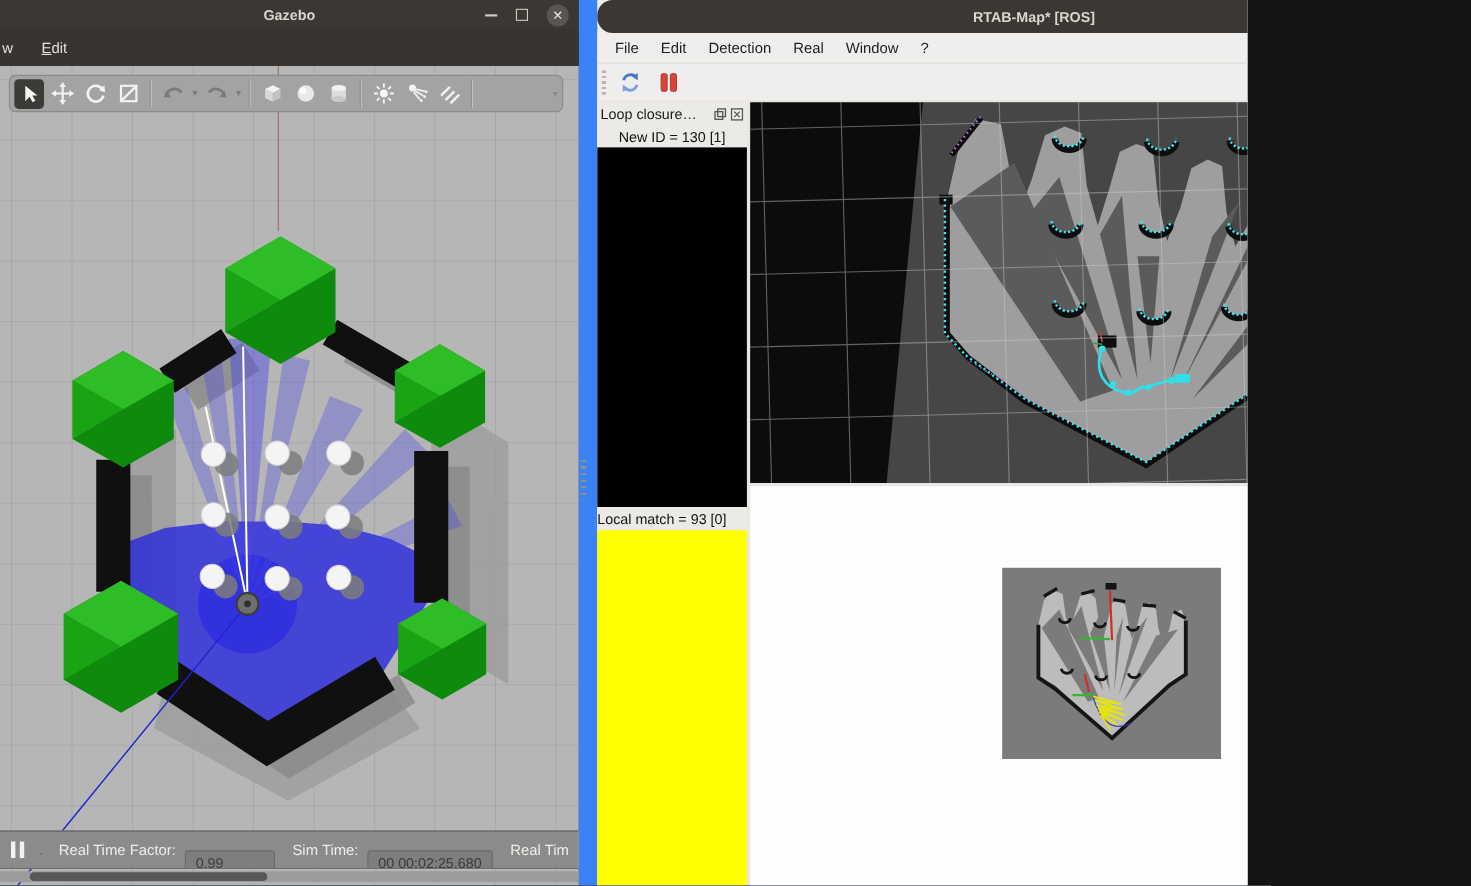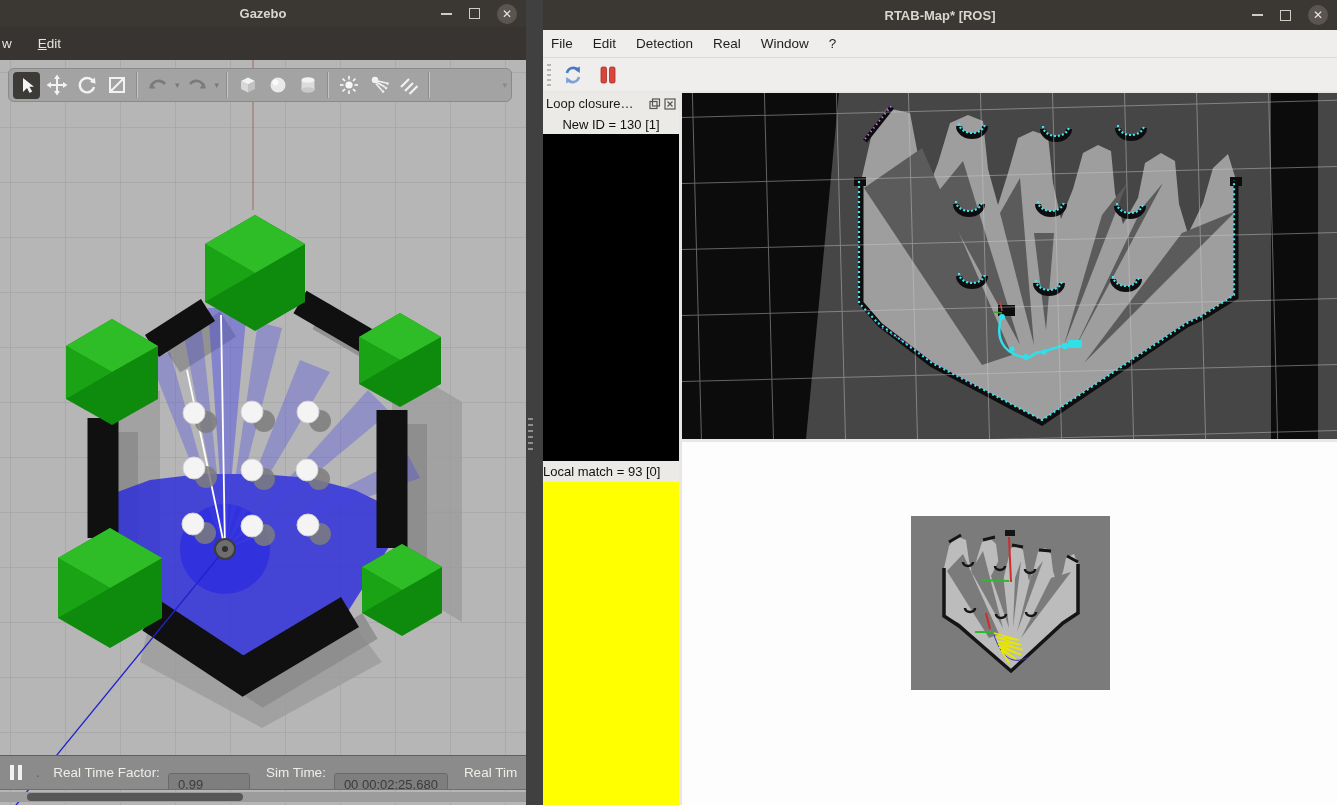--- a/index.html
+++ b/index.html
@@ -1,16 +1,16 @@
 <!DOCTYPE html>
 <html><head>
 <meta charset="utf-8">
 <style>
   html,body{margin:0;padding:0;background:#161514;}
-  #stage{position:relative;width:1337px;height:805px;background:#404040;overflow:hidden;
+  #stage{position:relative;width:1134px;height:805px;background:#3b82f6;overflow:hidden;
          font-family:"Liberation Sans","DejaVu Sans",sans-serif;-webkit-font-smoothing:antialiased;}
 
   
   .titlebar{position:absolute;left:0;right:0;top:0;background:#3b3834;display:flex;
             align-items:center;justify-content:center;color:#d9d5cf;font-weight:bold;font-size:13px;}
   .win-controls{position:absolute;right:9px;top:0;height:100%;display:flex;align-items:center;gap:17px;}
   .ctrl-min{width:11px;height:2px;background:#cfcbc5;}
   .ctrl-max{width:9px;height:9px;border:1.5px solid #cfcbc5;}
   .ctrl-close{width:20px;height:20px;border-radius:50%;background:#5a5550;color:#e9e5df;
               display:flex;align-items:center;justify-content:center;font-size:12px;line-height:1;}
@@ -46,24 +46,24 @@
           color:#3b3b3b;font-size:13px;margin-right:16px;margin-top:24px;}
   #gz-hscroll{position:absolute;left:0;right:0;bottom:3px;height:10px;background:#9c9c9c;}
   #gz-hthumb{position:absolute;left:27px;top:1px;width:216px;height:8px;background:#575757;border-radius:4px;}
 
   
   #win-splitter{position:absolute;left:528px;top:418px;width:5px;height:36px;
     background-image:repeating-linear-gradient(to bottom,#8f8f8f 0 2px,transparent 2px 6px);}
 
   
   #rtab{position:absolute;left:543px;top:0;width:794px;height:805px;background:#efedea;}
-  #rt-titlebar{height:30px;}
+  #rt-titlebar{height:30px;border-radius:14px;}
   #rt-menubar{position:absolute;left:0;right:0;top:30px;height:27px;background:#f0eeec;
               border-bottom:1px solid #dbd8d4;display:flex;align-items:center;gap:20px;
-              padding-left:8px;font-size:13.5px;color:#1d1d1d;}
+              padding-left:16px;font-size:13.5px;color:#1d1d1d;}
   #rt-toolbar{position:absolute;left:0;right:0;top:58px;height:33px;background:#f0eeec;
               border-bottom:1px solid #d8d5d1;display:flex;align-items:center;padding-left:4px;gap:9px;}
   .v-dots{width:4px;height:22px;
     background-image:repeating-linear-gradient(to bottom,#b9b6b2 0 2px,transparent 2px 5px);}
   .rt-toolbtn{width:26px;height:26px;display:flex;align-items:center;justify-content:center;border-radius:3px;}
 
   #rt-dock{position:absolute;left:0;right:0;top:91px;bottom:0;background:#e9e7e4;}
   
   #lc-col{position:absolute;left:0;top:2px;width:136px;bottom:0;display:flex;flex-direction:column;}
   .panel-header{height:21px;display:flex;align-items:center;font-size:13px;color:#1b1b1b;

